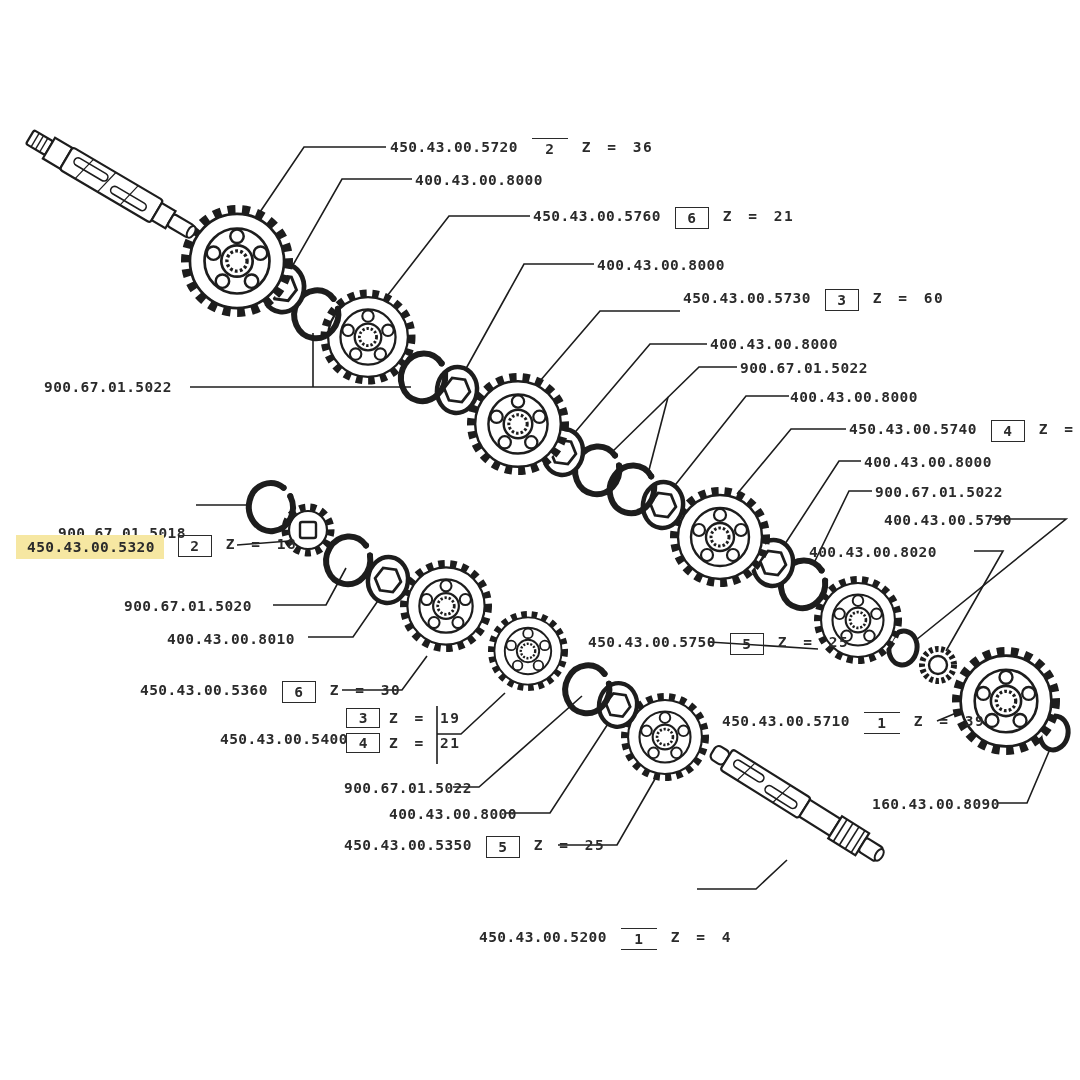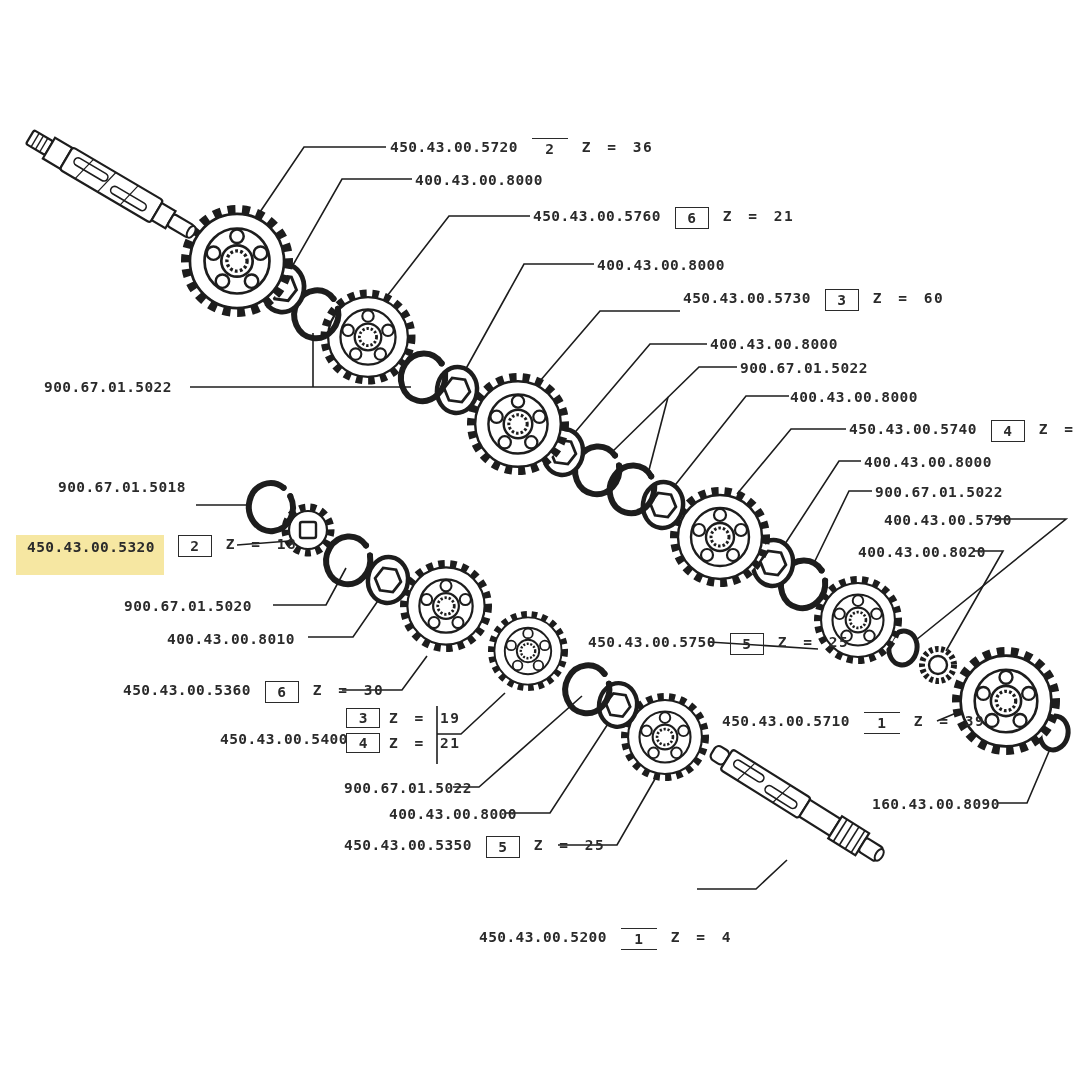--- a/index.html
+++ b/index.html
@@ -4,21 +4,21 @@
 <style>
   html,body{margin:0;padding:0;background:#ffffff;}
   body{width:1080px;height:1080px;position:relative;overflow:hidden;
        font-family:"DejaVu Sans Mono","Liberation Mono",monospace;}
   #stage{position:absolute;inset:0;width:1080px;height:1080px;}
   #art{position:absolute;left:0;top:0;}
   .lbl{position:absolute;display:flex;align-items:flex-start;gap:14px;
        font-size:14.5px;font-weight:700;color:#2b2b2b;letter-spacing:.4px;
        white-space:nowrap;line-height:18px;}
   .pn{display:inline-block;}
-  .hl{background:#f6e7a2;padding:3px 9px 19px 11px;margin-left:-11px;}
+  .hl{background:#f6e7a2;padding:3px 9px 3px 11px;margin-left:-11px;}
   .qty{display:inline-block;min-width:18px;padding:1px 7px;text-align:center;
        border:1.6px solid #2b2b2b;}
   .qty.overline{border:0;border-top:1.8px solid #2b2b2b;padding:1px 9px;}
   .qty.overunder{border:0;border-top:1.8px solid #2b2b2b;border-bottom:1.8px solid #2b2b2b;padding:1px 9px;}
   .zt{letter-spacing:1.5px;word-spacing:5px;}
   .stack{position:absolute;display:flex;flex-direction:column;gap:5px;
          font-size:14.5px;font-weight:700;color:#2b2b2b;}
   .vrow{display:flex;align-items:center;gap:9px;white-space:nowrap;}
 </style>
 </head>
@@ -197,41 +197,41 @@
 </div>
 <div class="lbl" style="left:864px;top:453px">
   <span class="pn">400.43.00.8000</span>
 </div>
 <div class="lbl" style="left:875px;top:483px">
   <span class="pn">900.67.01.5022</span>
 </div>
 <div class="lbl" style="left:884px;top:511px">
   <span class="pn">400.43.00.5790</span>
 </div>
-<div class="lbl" style="left:858px;top:543px">
+<div class="lbl" style="left:809px;top:543px">
   <span class="pn">400.43.00.8020</span>
 </div>
 <div class="lbl" style="left:44px;top:378px">
   <span class="pn">900.67.01.5022</span>
 </div>
-<div class="lbl" style="left:58px;top:478px">
+<div class="lbl" style="left:58px;top:524px">
   <span class="pn">900.67.01.5018</span>
 </div>
 <div class="lbl" style="left:27px;top:535px">
   <span class="pn hl">450.43.00.5320</span>
   <span class="qty">2</span>
   <span class="zt">Z = 18</span>
 </div>
 <div class="lbl" style="left:124px;top:597px">
   <span class="pn">900.67.01.5020</span>
 </div>
 <div class="lbl" style="left:167px;top:630px">
   <span class="pn">400.43.00.8010</span>
 </div>
-<div class="lbl" style="left:123px;top:681px">
+<div class="lbl" style="left:140px;top:681px">
   <span class="pn">450.43.00.5360</span>
   <span class="qty">6</span>
   <span class="zt">Z = 30</span>
 </div>
 <div class="lbl" style="left:220px;top:730px">
   <span class="pn">450.43.00.5400</span>
 </div>
 <div class="stack" style="left:346px;top:708px">
   <div class="vrow">
     <span class="qty">3</span>

